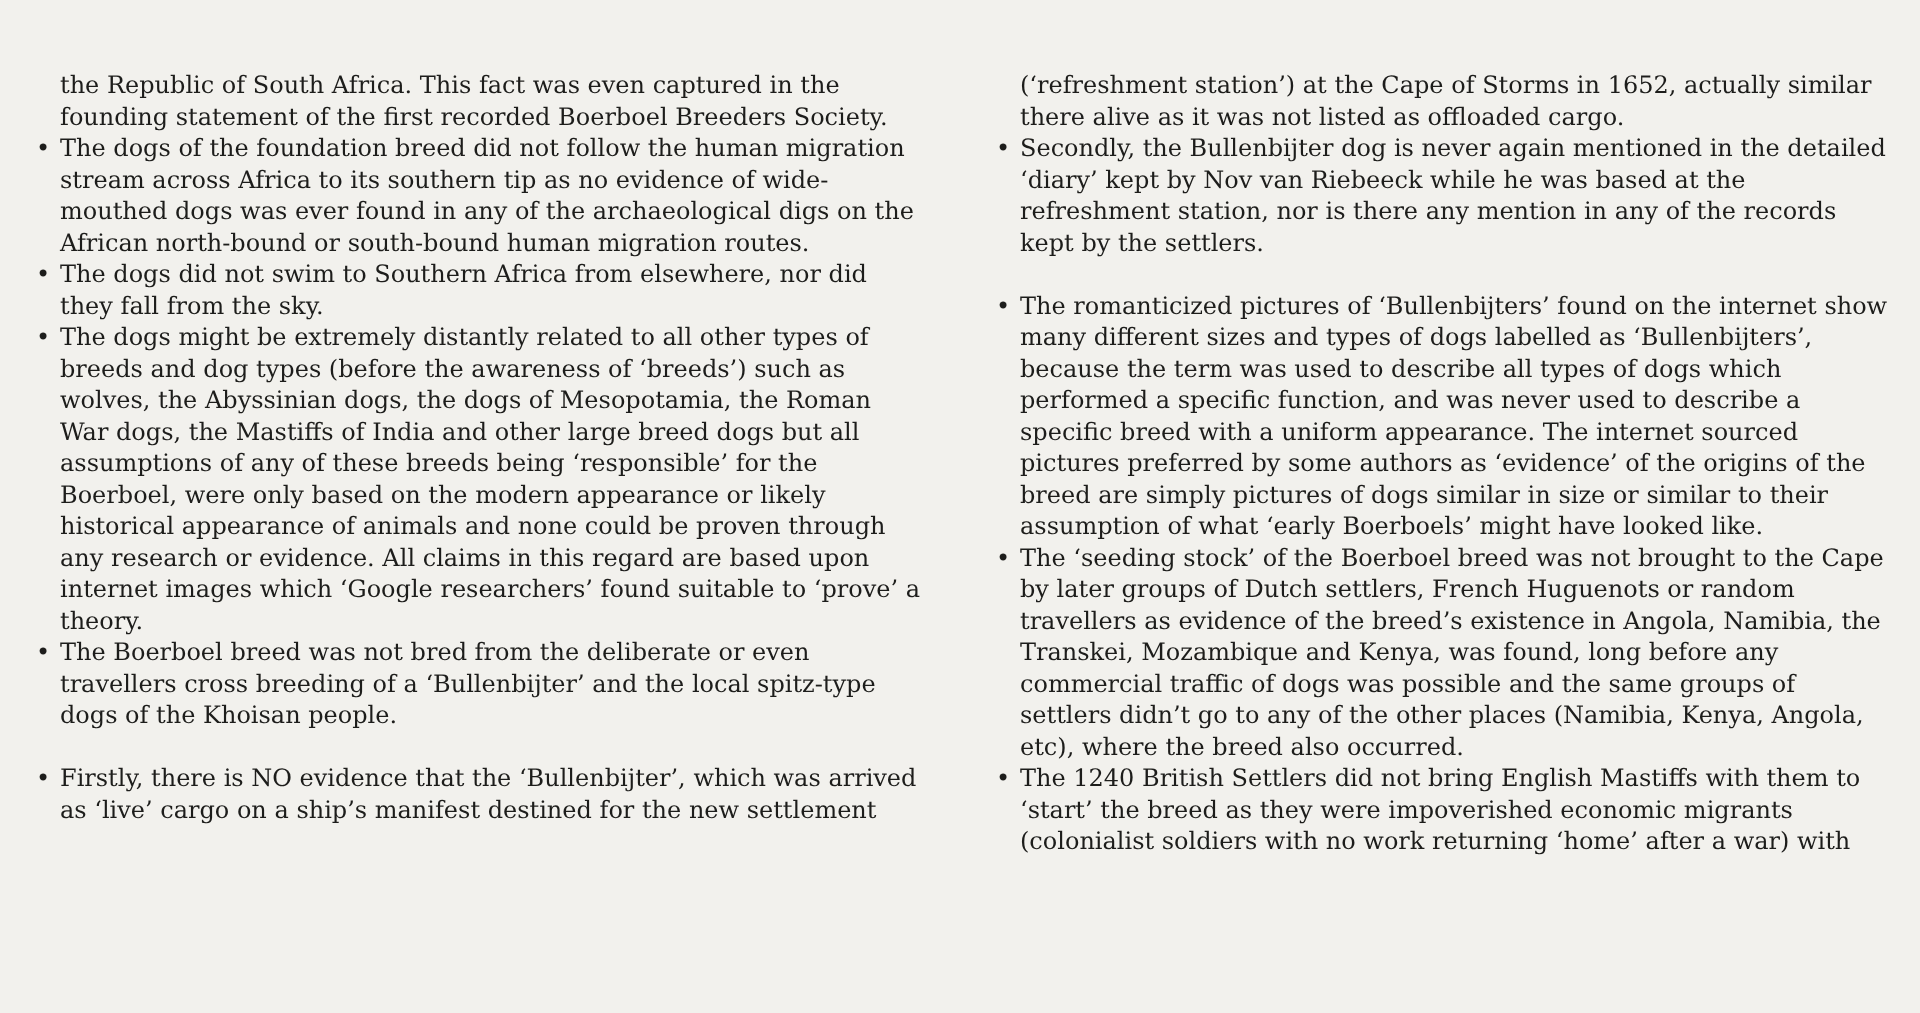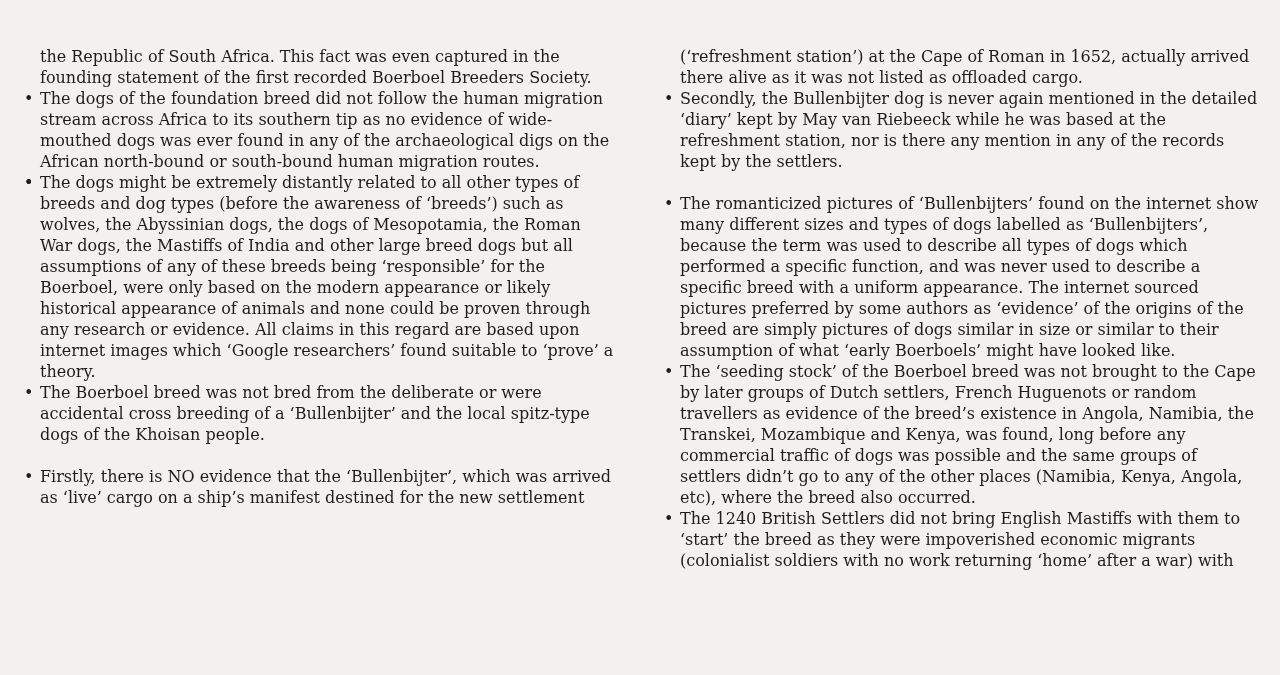--- a/index.html
+++ b/index.html
@@ -47,25 +47,25 @@
     top: 0;
   }
 </style>
 </head>
 <body style="background: rgb(242, 241, 237);">
 
 <div class="page" style="color: rgb(29, 29, 27);">
   <div class="column column-left" id="col-left">
       <div class="item paragraph"><span class="item-text">the Republic of South Africa. This fact was even captured in the founding statement of the first recorded Boerboel Breeders Society.</span></div>
       <div class="item bullet"><span class="marker">•</span><span class="item-text">The dogs of the foundation breed did not follow the human migration stream across Africa to its southern tip as no evidence of wide-mouthed dogs was ever found in any of the archaeological digs on the African north-bound or south-bound human migration routes.</span></div>
-      <div class="item bullet"><span class="marker">•</span></div>
+      <div class="item bullet"><span class="marker">•</span><span class="item-text">The dogs did not swim to Southern Africa from elsewhere, nor did they fall from the sky.</span></div>
       <div class="item bullet"><span class="marker">•</span><span class="item-text">The dogs might be extremely distantly related to all other types of breeds and dog types (before the awareness of ‘breeds’) such as wolves, the Abyssinian dogs, the dogs of Mesopotamia, the Roman War dogs, the Mastiffs of India and other large breed dogs but all assumptions of any of these breeds being ‘responsible’ for the Boerboel, were only based on the modern appearance or likely historical appearance of animals and none could be proven through any research or evidence. All claims in this regard are based upon internet images which ‘Google researchers’ found suitable to ‘prove’ a theory.</span></div>
-      <div class="item bullet"><span class="marker">•</span><span class="item-text">The Boerboel breed was not bred from the deliberate or were accidental cross breeding of a ‘Bullenbijter’ and the local spitz-type dogs of the Khoisan people.</span></div>
+      <div class="item bullet"><span class="marker">•</span><span class="item-text">The Boerboel breed was not bred from the deliberate or even travellers cross breeding of a ‘Bullenbijter’ and the local spitz-type dogs of the Khoisan people.</span></div>
       <div class="item bullet gap-before"><span class="marker">•</span><span class="item-text">Firstly, there is NO evidence that the ‘Bullenbijter’, which was arrived as ‘live’ cargo on a ship’s manifest destined for the new settlement</span></div>
     </div>
   <div class="column column-right" id="col-right">
-      <div class="item paragraph"><span class="item-text">(‘refreshment station’) at the Cape of Roman in 1652, actually arrived there alive as it was not listed as offloaded cargo.</span></div>
-      <div class="item bullet"><span class="marker">•</span><span class="item-text">Secondly, the Bullenbijter dog is never again mentioned in the detailed ‘diary’ kept by May van Riebeeck while he was based at the refreshment station, nor is there any mention in any of the records kept by the settlers.</span></div>
+      <div class="item paragraph"><span class="item-text">(‘refreshment station’) at the Cape of Storms in 1652, actually similar there alive as it was not listed as offloaded cargo.</span></div>
+      <div class="item bullet"><span class="marker">•</span><span class="item-text">Secondly, the Bullenbijter dog is never again mentioned in the detailed ‘diary’ kept by Nov van Riebeeck while he was based at the refreshment station, nor is there any mention in any of the records kept by the settlers.</span></div>
       <div class="item bullet gap-before"><span class="marker">•</span><span class="item-text">The romanticized pictures of ‘Bullenbijters’ found on the internet show many different sizes and types of dogs labelled as ‘Bullenbijters’, because the term was used to describe all types of dogs which performed a specific function, and was never used to describe a specific breed with a uniform appearance. The internet sourced pictures preferred by some authors as ‘evidence’ of the origins of the breed are simply pictures of dogs similar in size or similar to their assumption of what ‘early Boerboels’ might have looked like.</span></div>
       <div class="item bullet"><span class="marker">•</span><span class="item-text">The ‘seeding stock’ of the Boerboel breed was not brought to the Cape by later groups of Dutch settlers, French Huguenots or random travellers as evidence of the breed’s existence in Angola, Namibia, the Transkei, Mozambique and Kenya, was found, long before any commercial traffic of dogs was possible and the same groups of settlers didn’t go to any of the other places (Namibia, Kenya, Angola, etc), where the breed also occurred.</span></div>
       <div class="item bullet"><span class="marker">•</span><span class="item-text">The 1240 British Settlers did not bring English Mastiffs with them to ‘start’ the breed as they were impoverished economic migrants (colonialist soldiers with no work returning ‘home’ after a war) with</span></div>
     </div>
 </div>
 
 </body></html>

